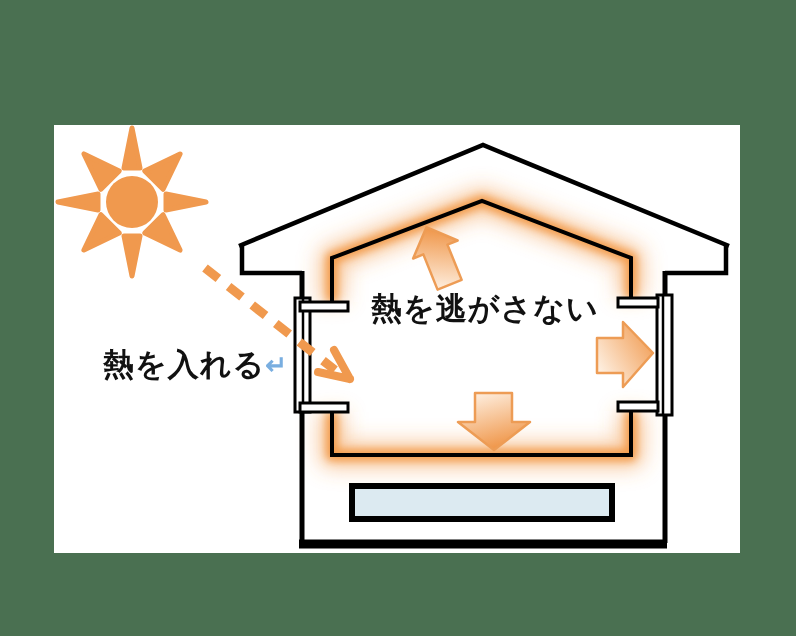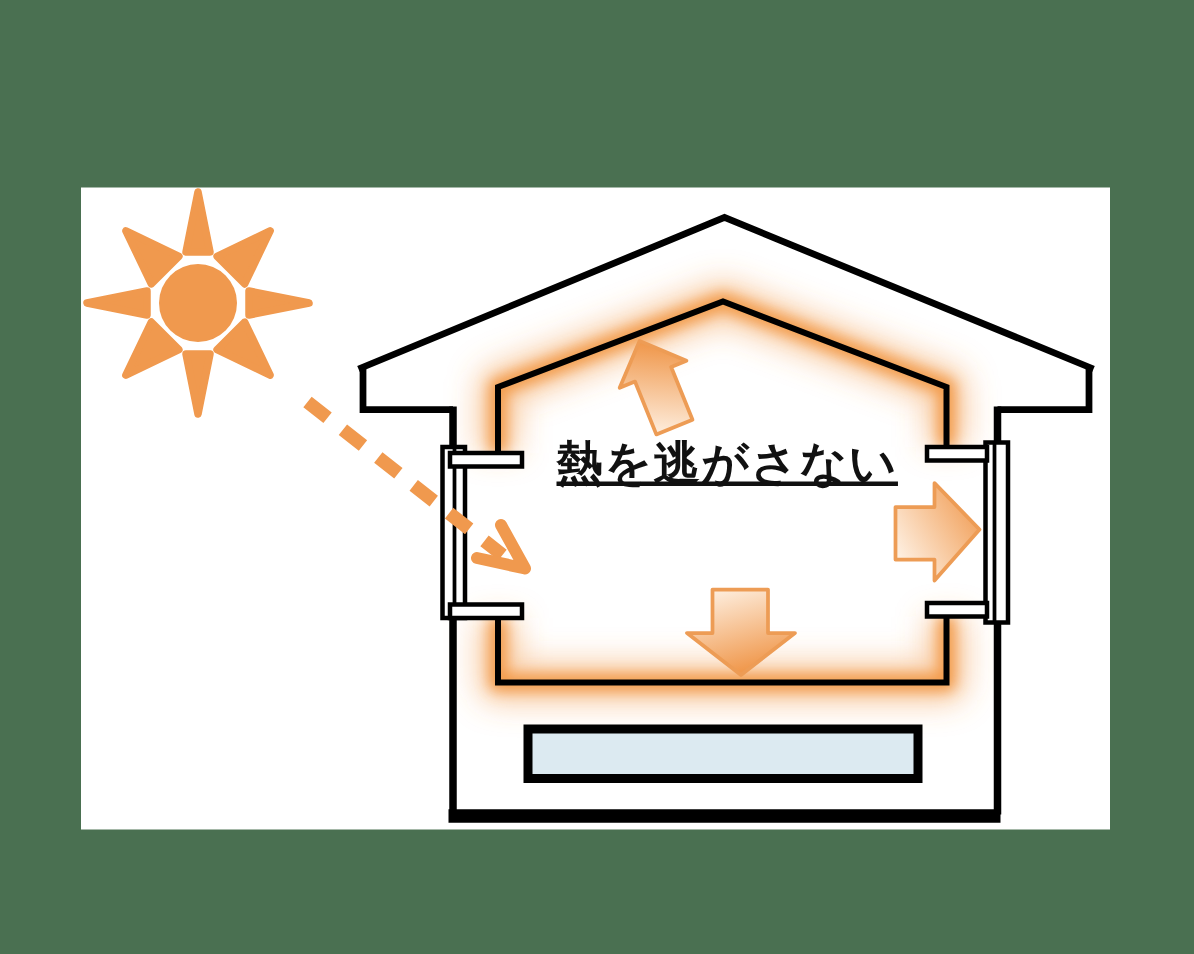--- a/index.html
+++ b/index.html
@@ -16,21 +16,20 @@
   }
   .canvas svg{position:absolute;left:0;top:0;}
   .label{
     position:absolute;
     color:#111111;
     font-weight:700;
     font-size:31px;
     line-height:1.15;
     white-space:nowrap;
     letter-spacing:1px;
-    text-decoration:underline;
   }
   .label-keep{left:317px;top:166px;}
   .label-in{left:49px;top:222px;}
   .return-mark{
     color:#79AEE0;
     font-size:26px;
     font-weight:700;
     vertical-align:1px;
     letter-spacing:0;
   }
@@ -120,14 +119,17 @@
         <polygon points="0,-68 -13,-31 13,-31" transform="rotate(135)"></polygon>
         <polygon points="0,-68 -13,-31 13,-31" transform="rotate(225)"></polygon>
         <polygon points="0,-68 -13,-31 13,-31" transform="rotate(315)"></polygon>
       </g>
     </g>
   </svg>
 
   <div class="label label-keep">
     <span>熱を逃がさない</span>
   </div>
+  <div class="label label-in">
+    <span>熱を入れる</span><span class="return-mark">↵</span>
+  </div>
 
 </div>
 
 </body></html>

